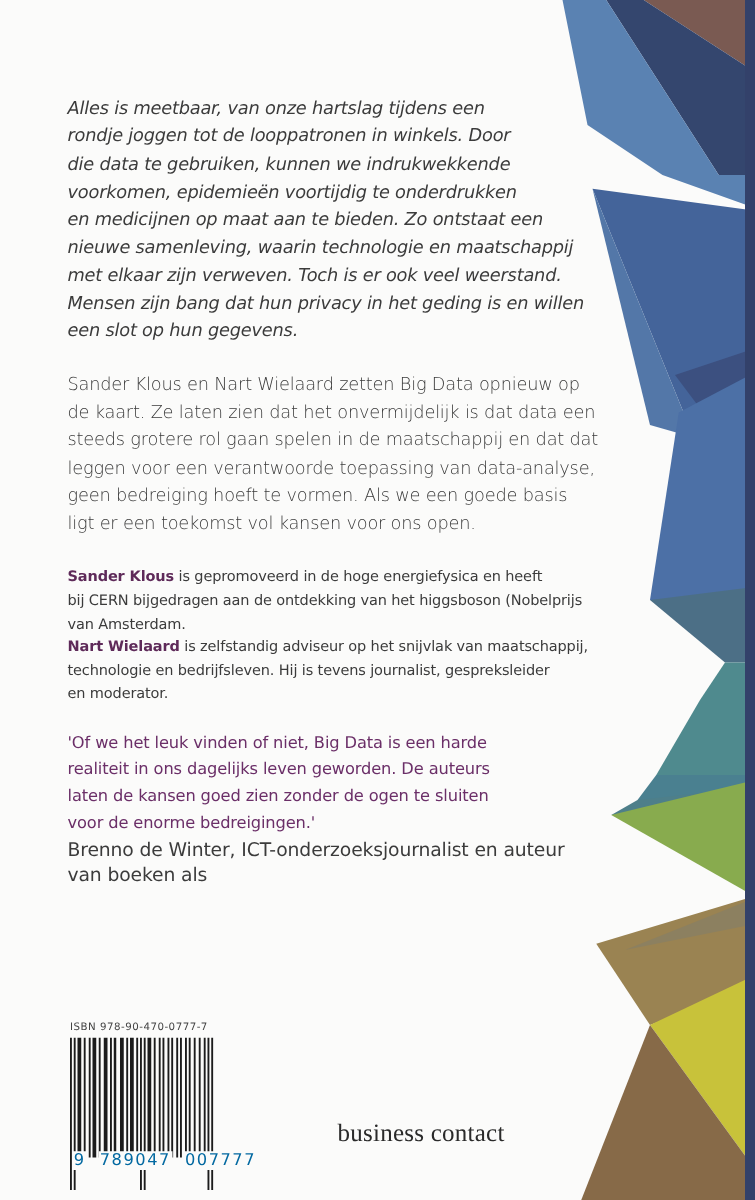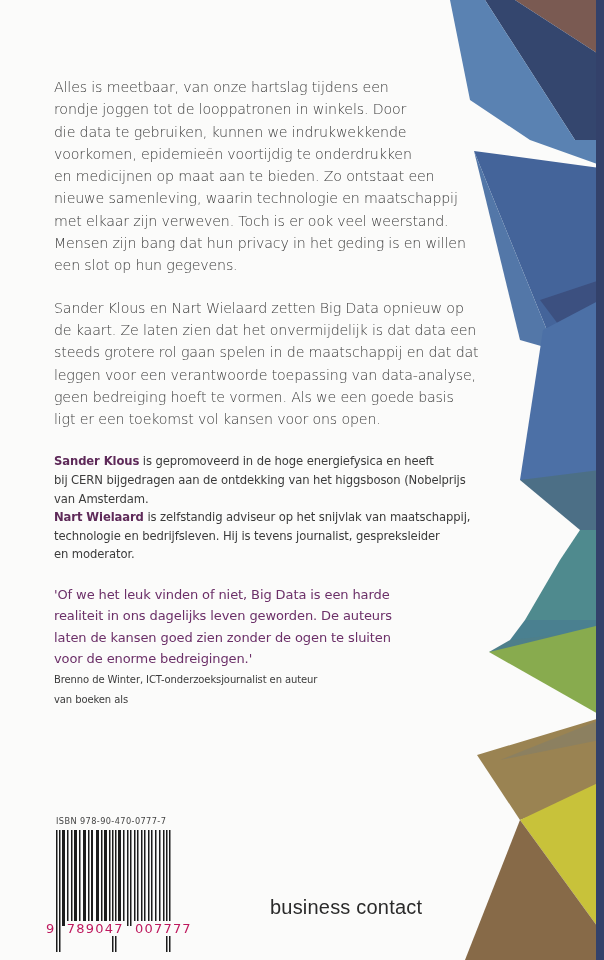--- a/index.html
+++ b/index.html
@@ -10,34 +10,34 @@
     font-family: "DejaVu Sans", sans-serif;
     color: #3a3a3a;
   }
   .art { position: absolute; left: 0; top: 0; width: 604px; height: 960px; z-index: 0; }
   .content { position: absolute; left: 54px; top: 76px; width: 430px; z-index: 1; }
   .p-main {
     font-size: 14.2px; line-height: 22.3px; margin: 0; color: #3b3b3b;
     letter-spacing: -0.15px; font-weight: 300;
   }
   .p-main span { display: block; white-space: nowrap; }
-  .p1 { margin-bottom: 20px; }
+  .p1 { margin-bottom: 20px; font-style: italic; }
   .bio { margin-top: 22px; font-size: 11.6px; line-height: 18.6px; color: #3b3b3b; letter-spacing: -0.1px; }
   .bio span.line { display: block; white-space: nowrap; }
   .bio b { color: #5e2a59; font-weight: bold; }
   .quote { margin-top: 20px; font-size: 13px; line-height: 21.4px; color: #6b2f68; letter-spacing: -0.1px; }
   .quote span { display: block; white-space: nowrap; }
-  .attrib { font-size: 10px; line-height: 20px; color: #3b3b3b; letter-spacing: -0.1px; }
+  .attrib { font-size: 15px; line-height: 20px; color: #3b3b3b; letter-spacing: -0.1px; }
   .attrib span { display: block; white-space: nowrap; }
   .attrib i { font-style: italic; }
   .isbn-label { position: absolute; left: 56px; top: 816px; font-size: 8.2px; color: #444; letter-spacing: 0.4px; z-index: 1; }
   .barcode { position: absolute; left: 55px; top: 830px; width: 122px; height: 122px; z-index: 1; }
-  .barcode-digits { position: absolute; left: 45px; top: 921px; font-size: 13px; color: #be185d; letter-spacing: 1.2px; z-index: 2; font-family: "DejaVu Sans", sans-serif; }
+  .barcode-digits { position: absolute; left: 58px; top: 921px; font-size: 13px; color: #0369a1; letter-spacing: 1.2px; z-index: 2; font-family: "DejaVu Sans", sans-serif; }
   .barcode-digits .bg { background: #fbfbfa; padding: 0 1px; }
-  .publisher { position: absolute; left: 270px; top: 896px; font-family: Liberation Sans, sans-serif; font-size: 20px; color: #2a2a2a; letter-spacing: 0.2px; z-index: 1; }
+  .publisher { position: absolute; left: 270px; top: 896px; font-family: Liberation Serif, serif; font-size: 20px; color: #2a2a2a; letter-spacing: 0.2px; z-index: 1; }
 </style>
 </head>
 <body>
 
 <svg class="art" viewBox="0 0 604 960" xmlns="http://www.w3.org/2000/svg">
 
   <polygon points="515,0 600,0 600,55" fill="#7a5a52"></polygon>
 
   <polygon points="485,0 515,0 600,55 600,140 575,140" fill="#34466e"></polygon>
 

